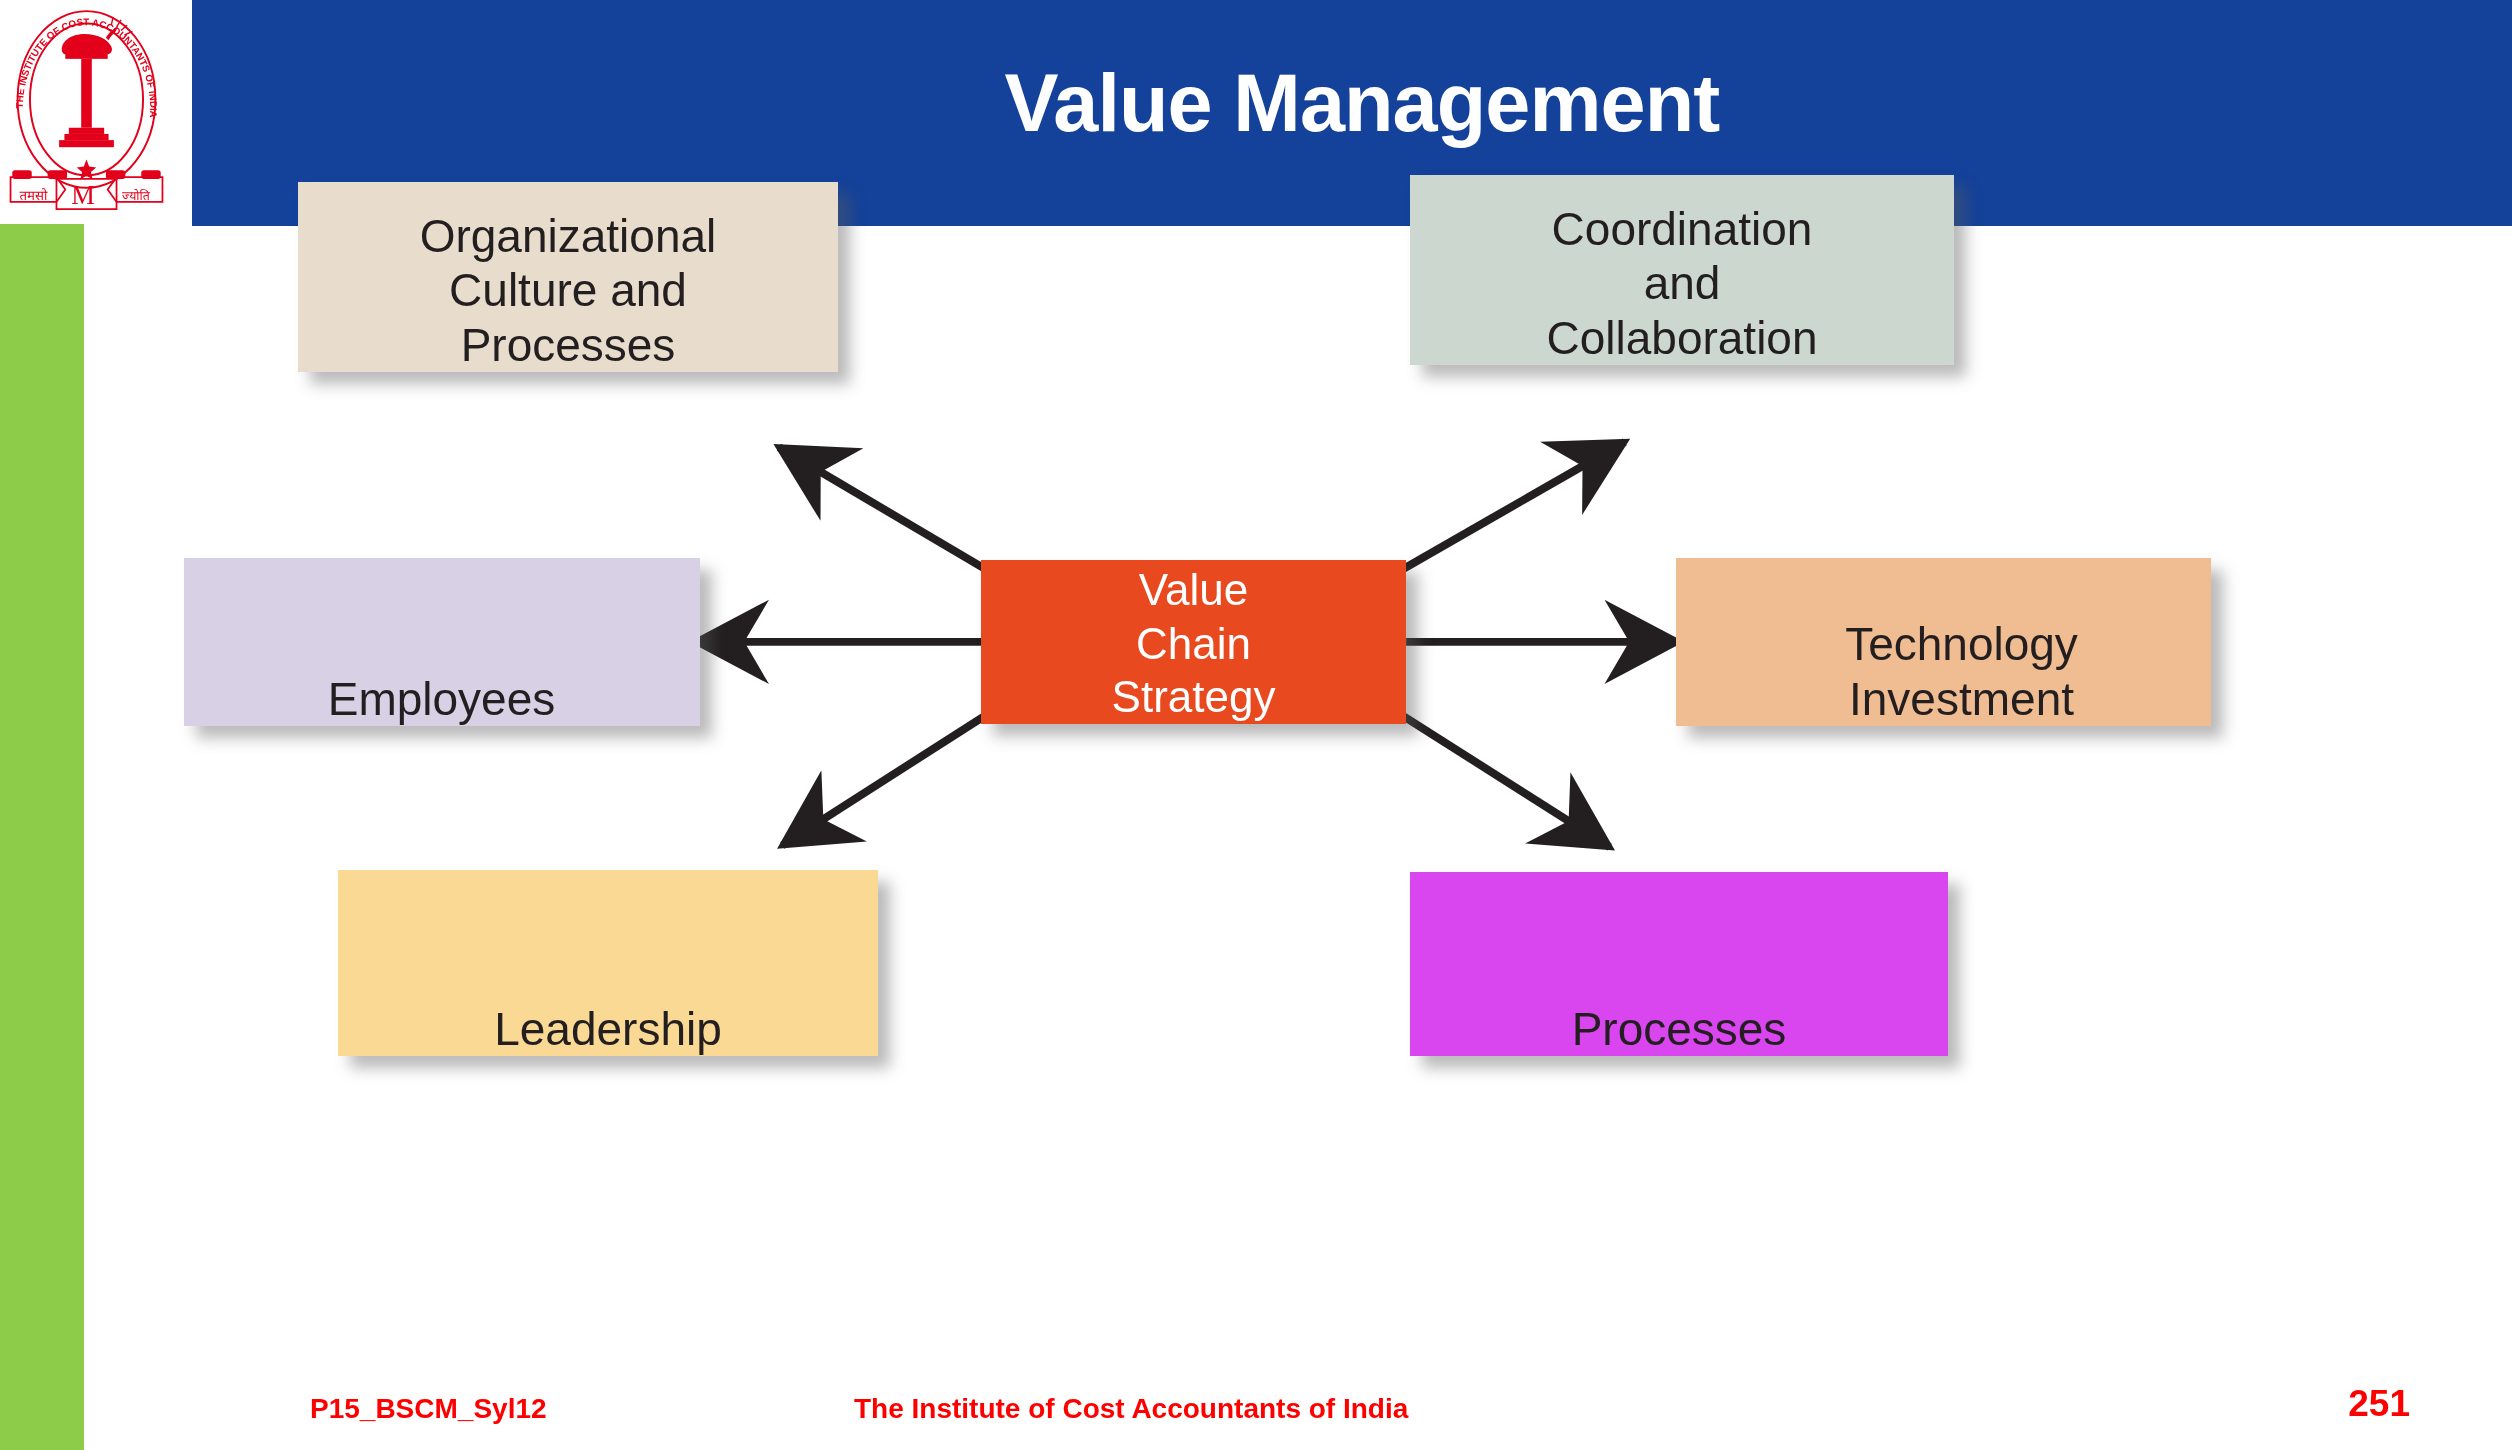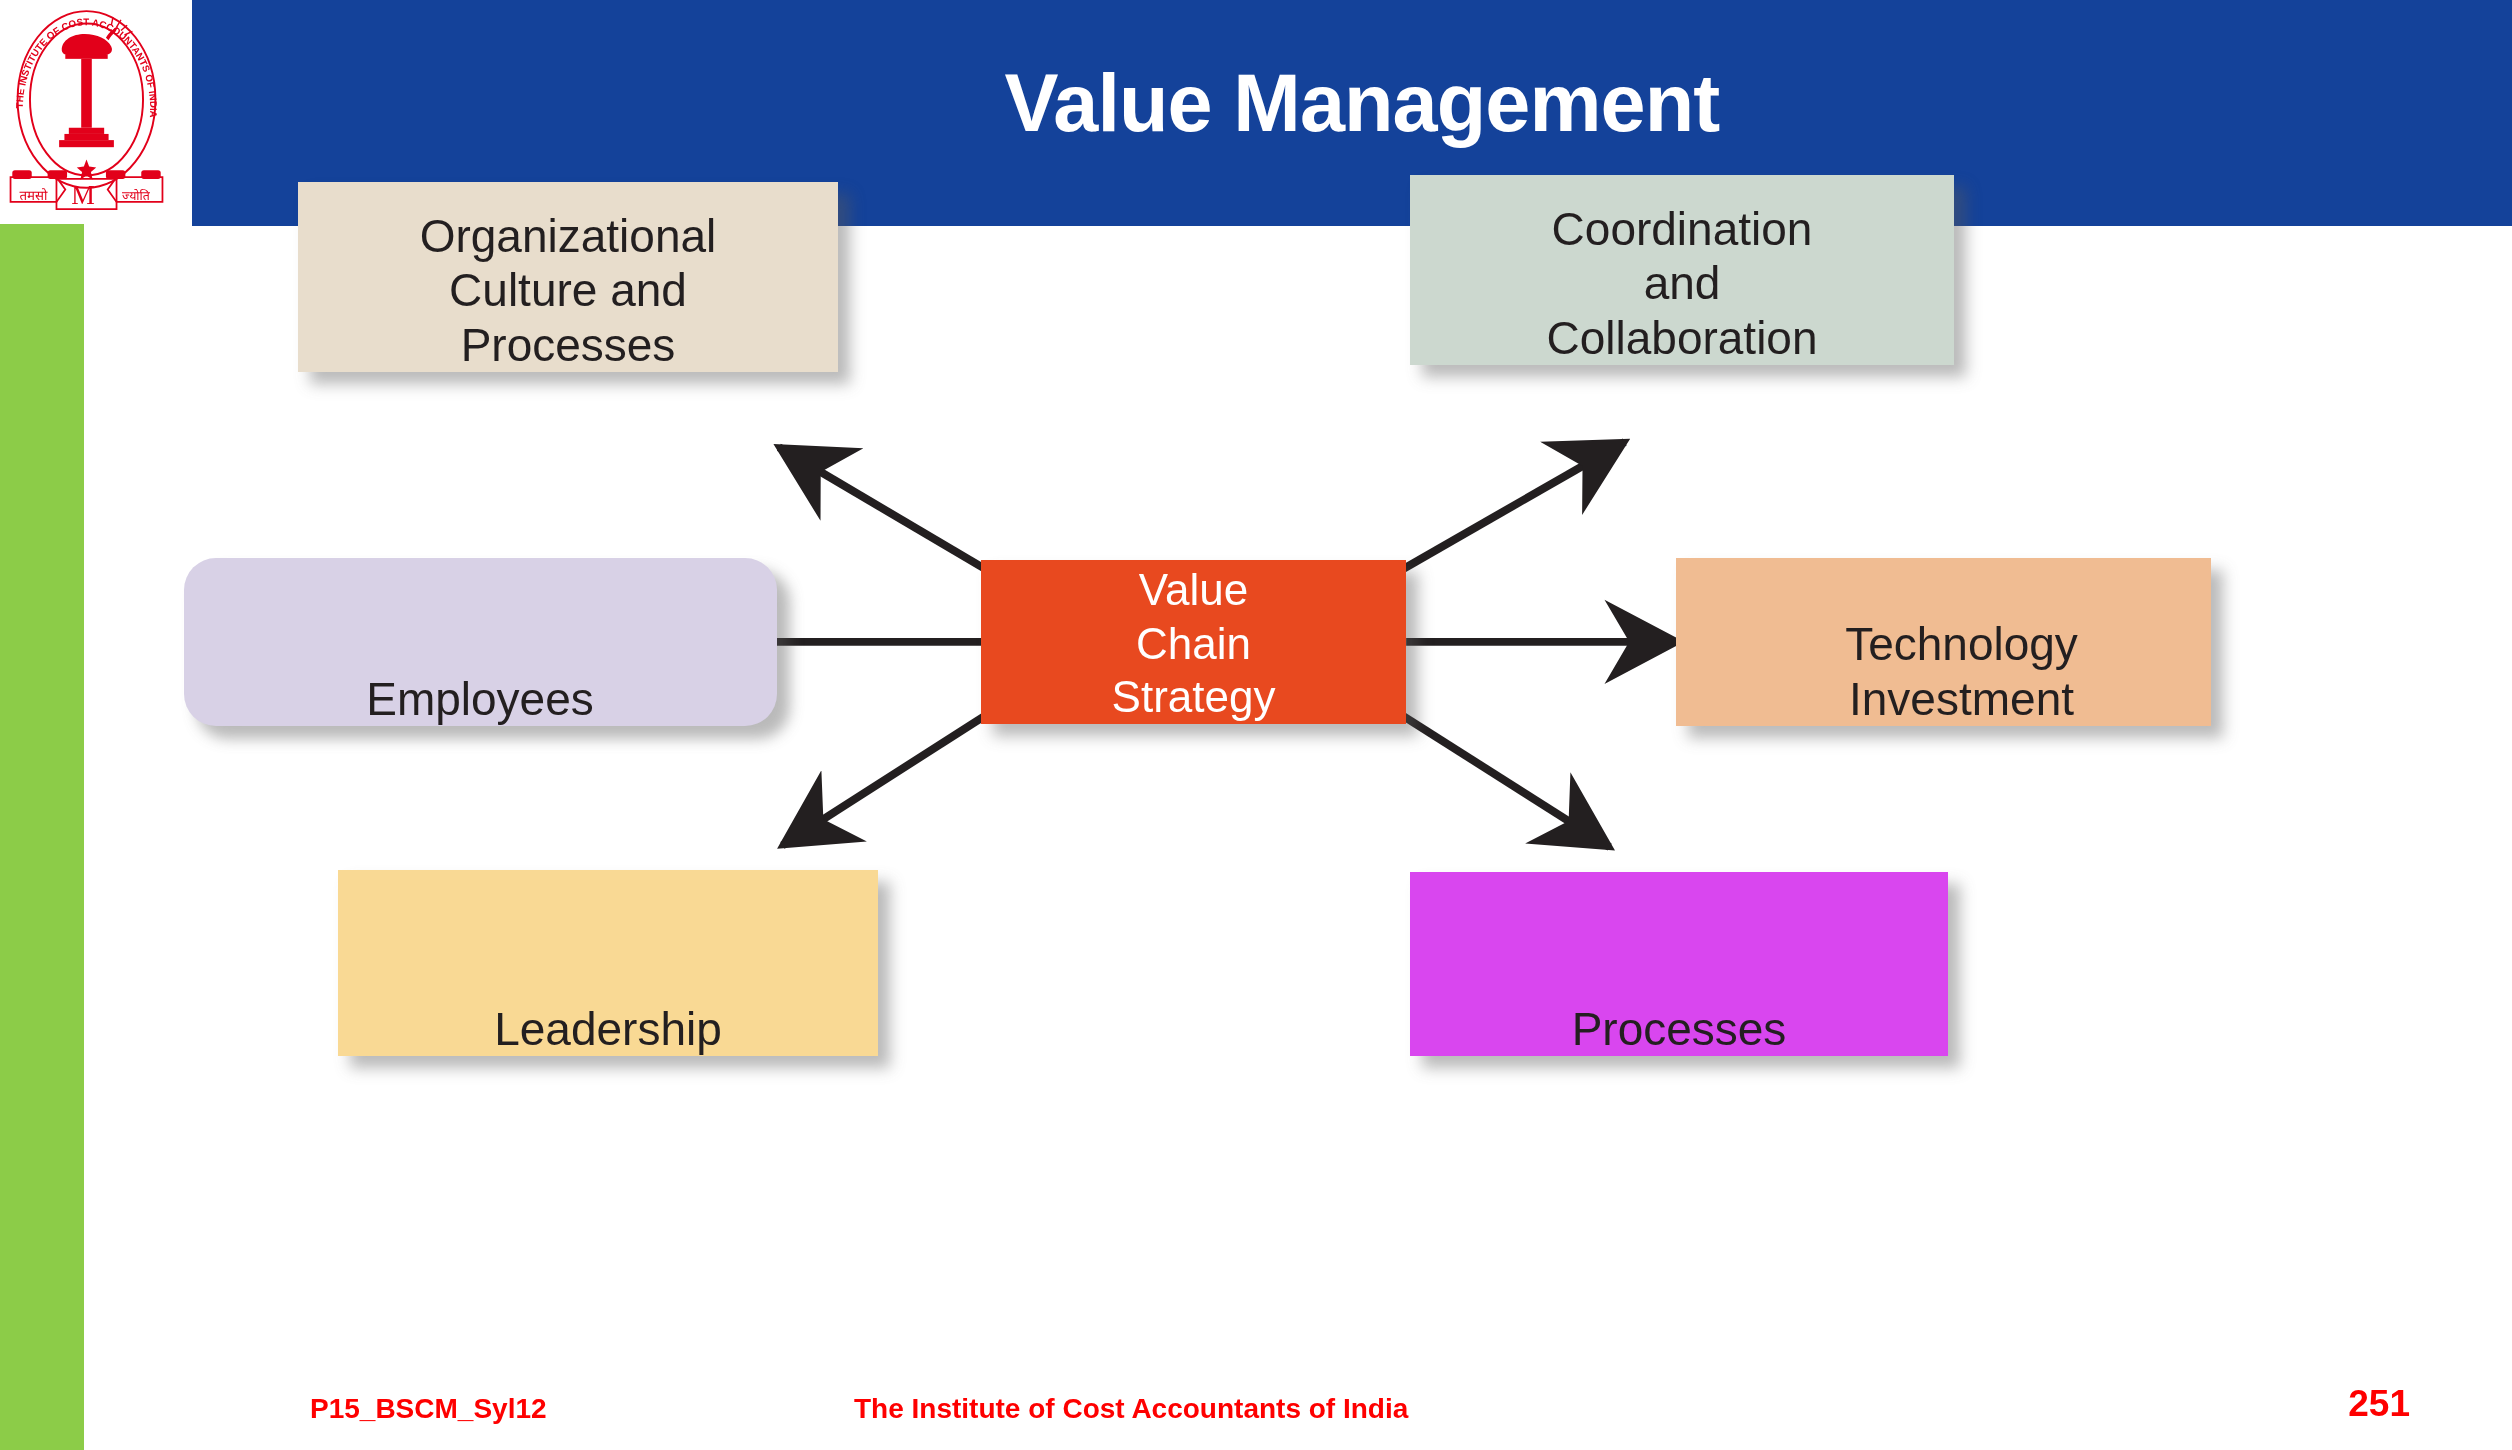--- a/index.html
+++ b/index.html
@@ -164,21 +164,21 @@
   </div>
 
   <div class="node" style="left: 1238px; top: -51px; width: 544px; height: 190px; background: rgb(204, 216, 207);">
     <div>
       <span>Coordination</span><br>
       <span>and</span><br>
       <span>Collaboration</span>
     </div>
   </div>
 
-  <div class="node" style="left: 11.5px; top: 332px; width: 593px; height: 168px; background: rgb(216, 209, 230); border-radius: 32px;">
+  <div class="node" style="left: 11.5px; top: 332px; width: 516px; height: 168px; background: rgb(216, 209, 230);">
     <div>Employees</div>
   </div>
 
   <div class="node" style="left: 1504px; top: 332px; width: 535px; height: 168px; background: rgb(240, 188, 146); padding-left: 36px;">
     <div>
       <span>Technology</span><br>
       <span>Investment</span>
     </div>
   </div>
 

